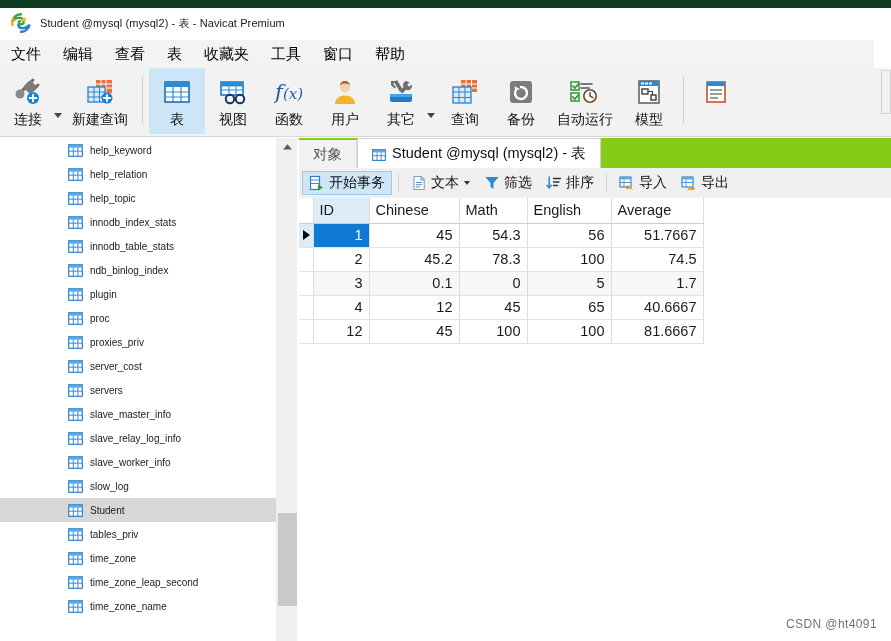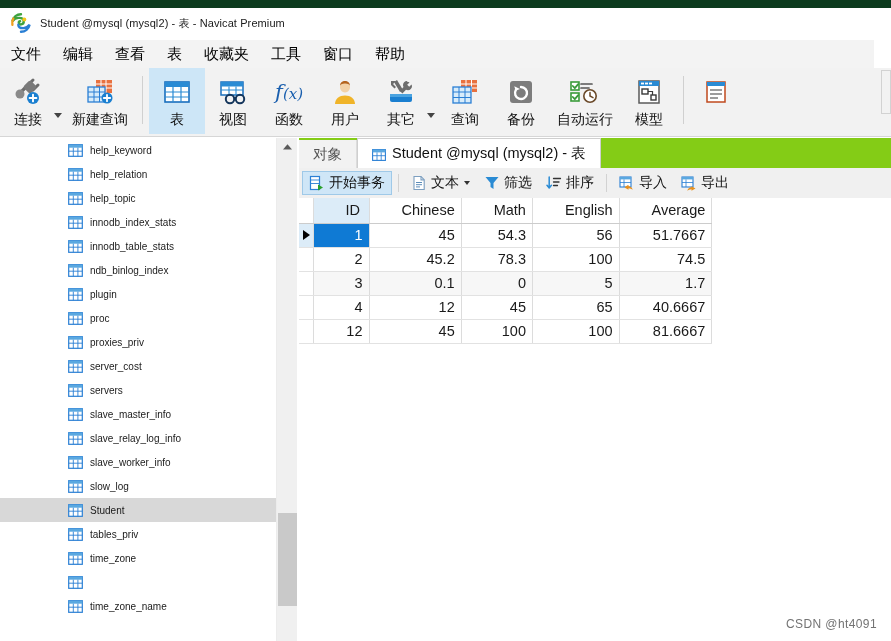--- a/index.html
+++ b/index.html
@@ -132,21 +132,21 @@
   
   .grid { position:absolute; left:0; top:60px; width:592px; height:300px; }
   .grid table { border-collapse:collapse; table-layout:fixed; }
   .grid th, .grid td {
     border-right:1px solid #dcdcdc; border-bottom:1px solid #e2e2e2;
     font-size:14.5px; color:#1a1a1a; height:24px; padding:0 6px;
     white-space:nowrap; overflow:hidden;
   }
   .grid th {
     background:#ffffff; font-weight:normal; text-align:left;
-    border-bottom:1px solid #cccccc; height:25px;padding-left:32px;
+    border-bottom:1px solid #cccccc; height:25px;
   }
   .grid th.colactive { background:#dcecf8; }
   .grid td { text-align:right; }
   .col-ind { width:14px; padding:0 !important; border-right:1px solid #dcdcdc; }
   th.col-ind { background:#ffffff; }
   td.col-ind { background:#dcecf8; position:relative; }
   td.col-ind.blank { background:#ffffff; }
   .tri {
     position:absolute; left:4px; top:50%; transform:translateY(-50%);
     width:0;height:0;border-top:5px solid transparent;border-bottom:5px solid transparent;
@@ -555,20 +555,21 @@
         <span>time_zone</span>
       </div>
     <div class="tree-row">
         <span class="tbl-icon"><svg width="15" height="13" viewBox="0 0 15 13">
             <rect x="0.7" y="0.7" width="13.6" height="11.6" fill="#fff" stroke="#2a7fd4" stroke-width="1.2"></rect>
             <rect x="0.7" y="0.7" width="13.6" height="3" fill="#5aa8e0"></rect>
             <g stroke="#2a7fd4" stroke-width="0.9">
               <path d="M.7 7.2h13.6 M5.3 3.7v8.6 M9.9 3.7v8.6"></path>
             </g>
           </svg></span>
+        <span>time_zone_leap_second</span>
       </div>
     <div class="tree-row">
         <span class="tbl-icon"><svg width="15" height="13" viewBox="0 0 15 13">
             <rect x="0.7" y="0.7" width="13.6" height="11.6" fill="#fff" stroke="#2a7fd4" stroke-width="1.2"></rect>
             <rect x="0.7" y="0.7" width="13.6" height="3" fill="#5aa8e0"></rect>
             <g stroke="#2a7fd4" stroke-width="0.9">
               <path d="M.7 7.2h13.6 M5.3 3.7v8.6 M9.9 3.7v8.6"></path>
             </g>
           </svg></span>
         <span>time_zone_name</span>

